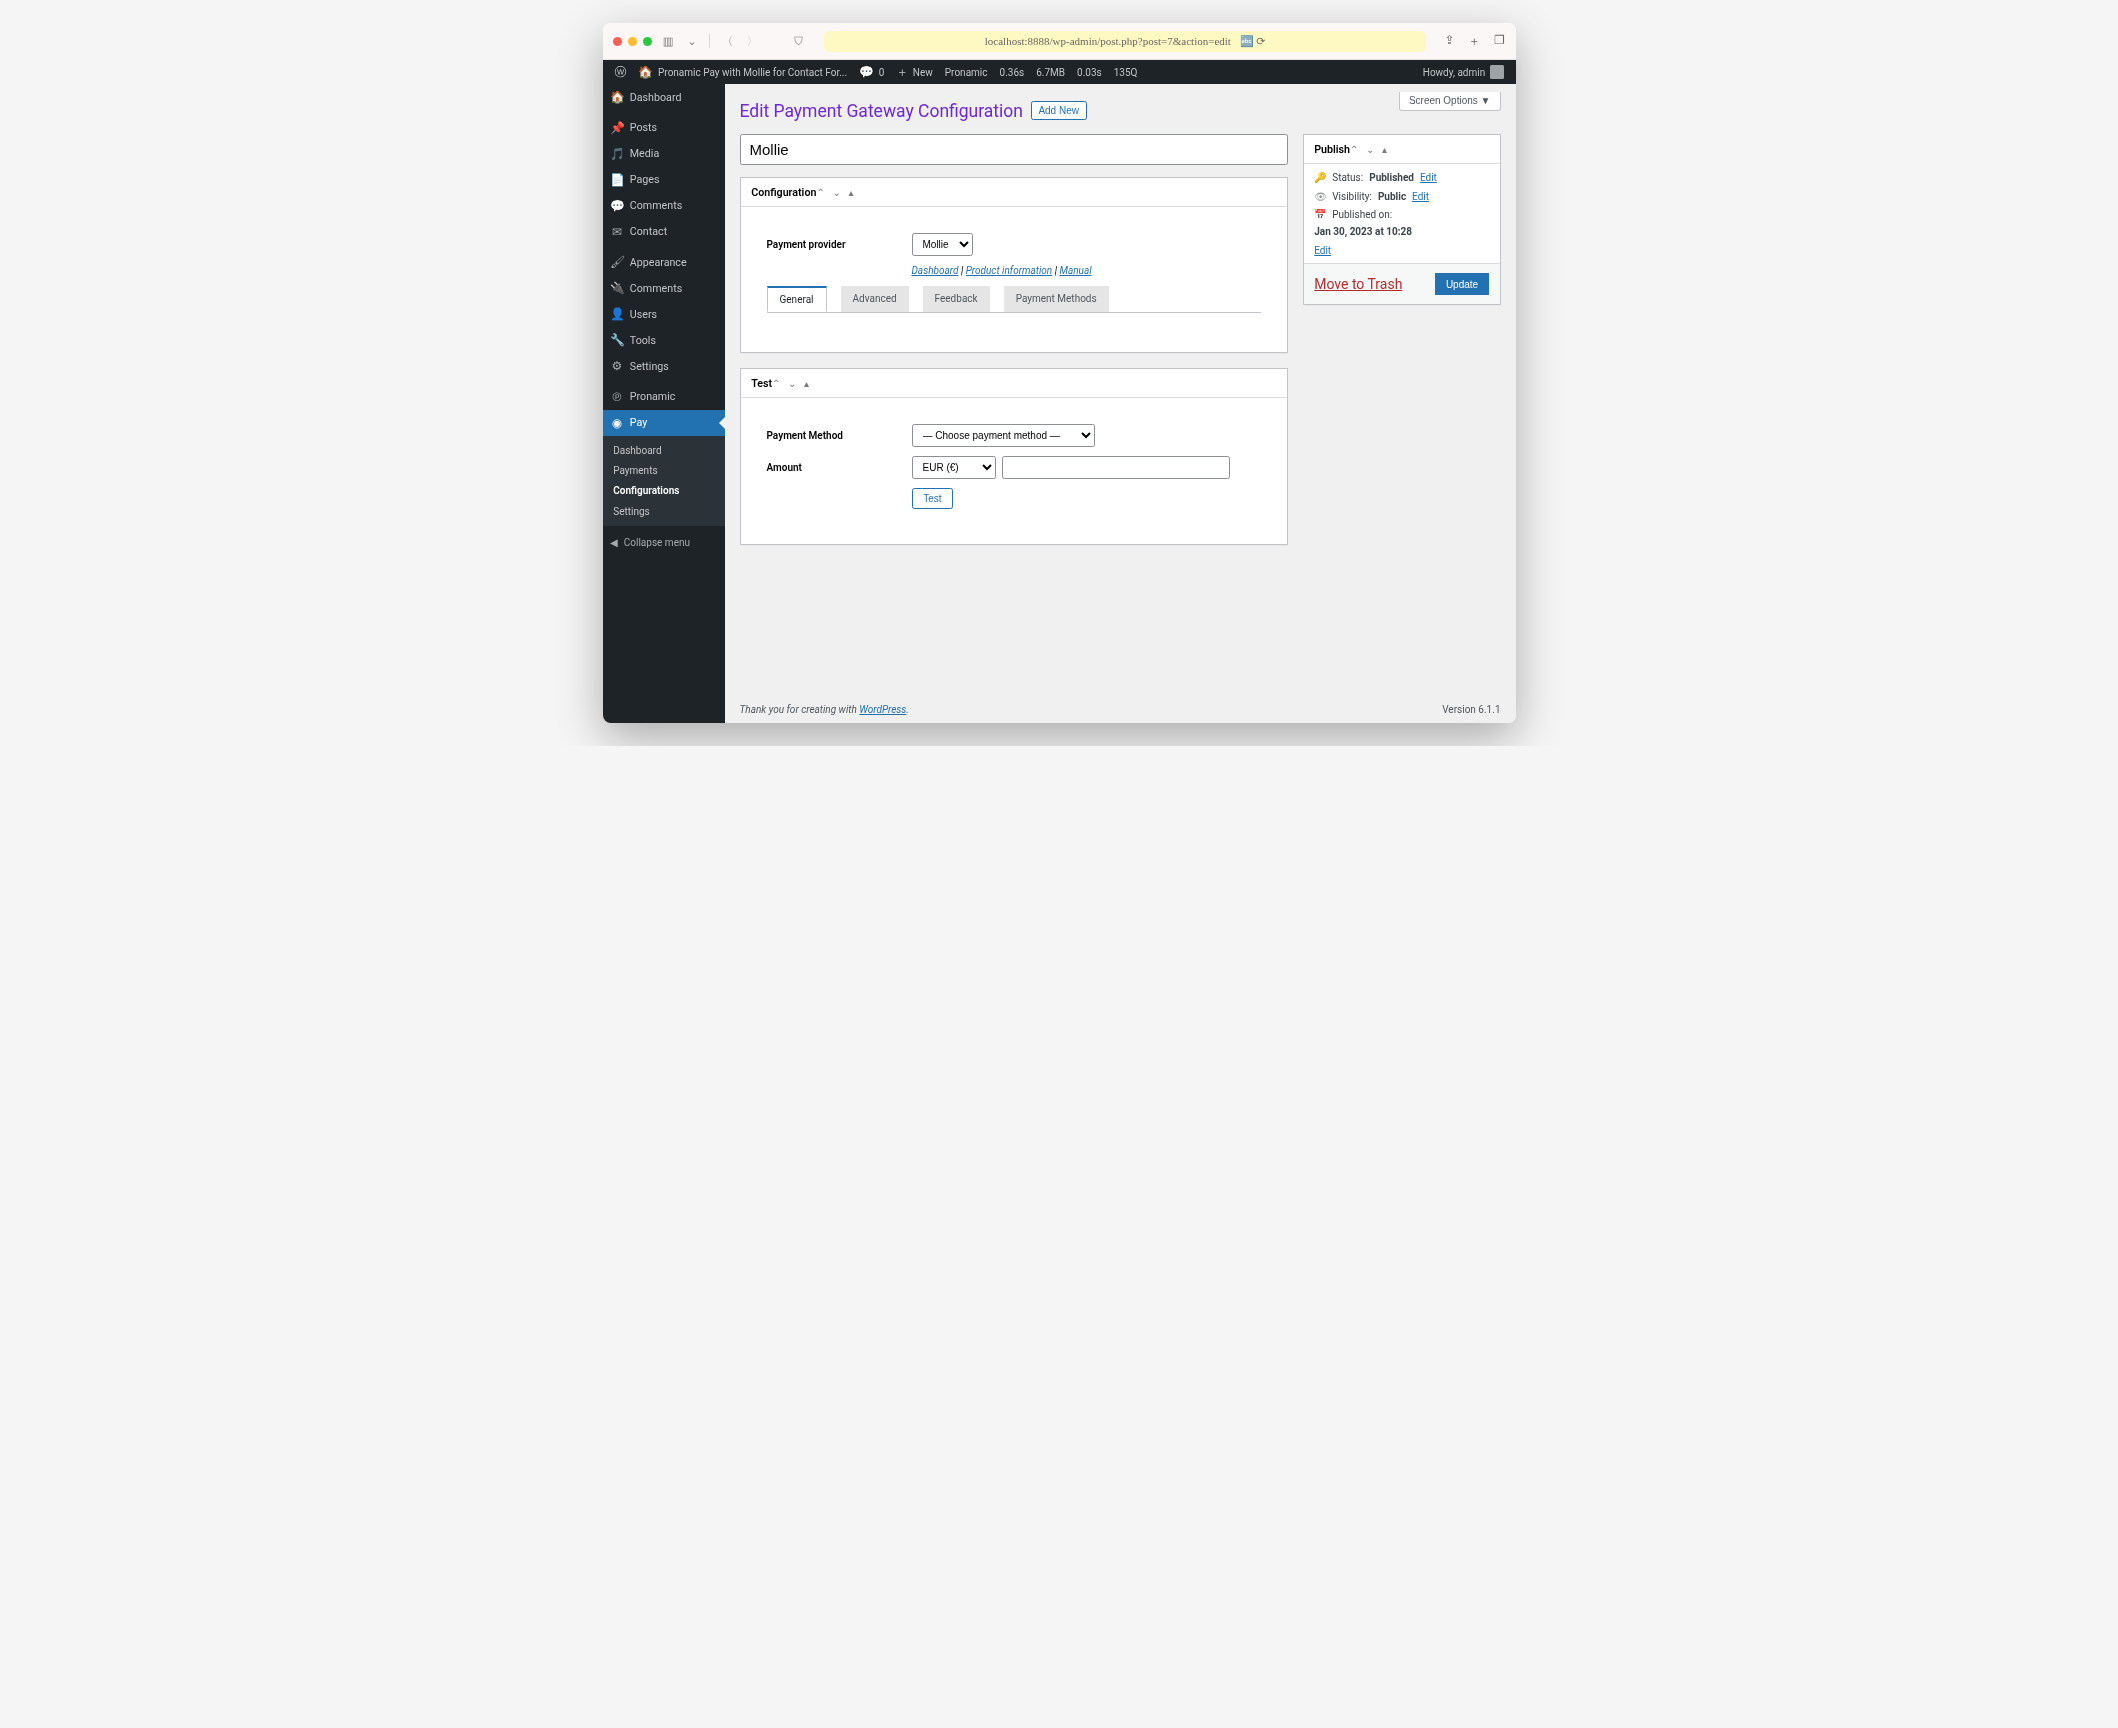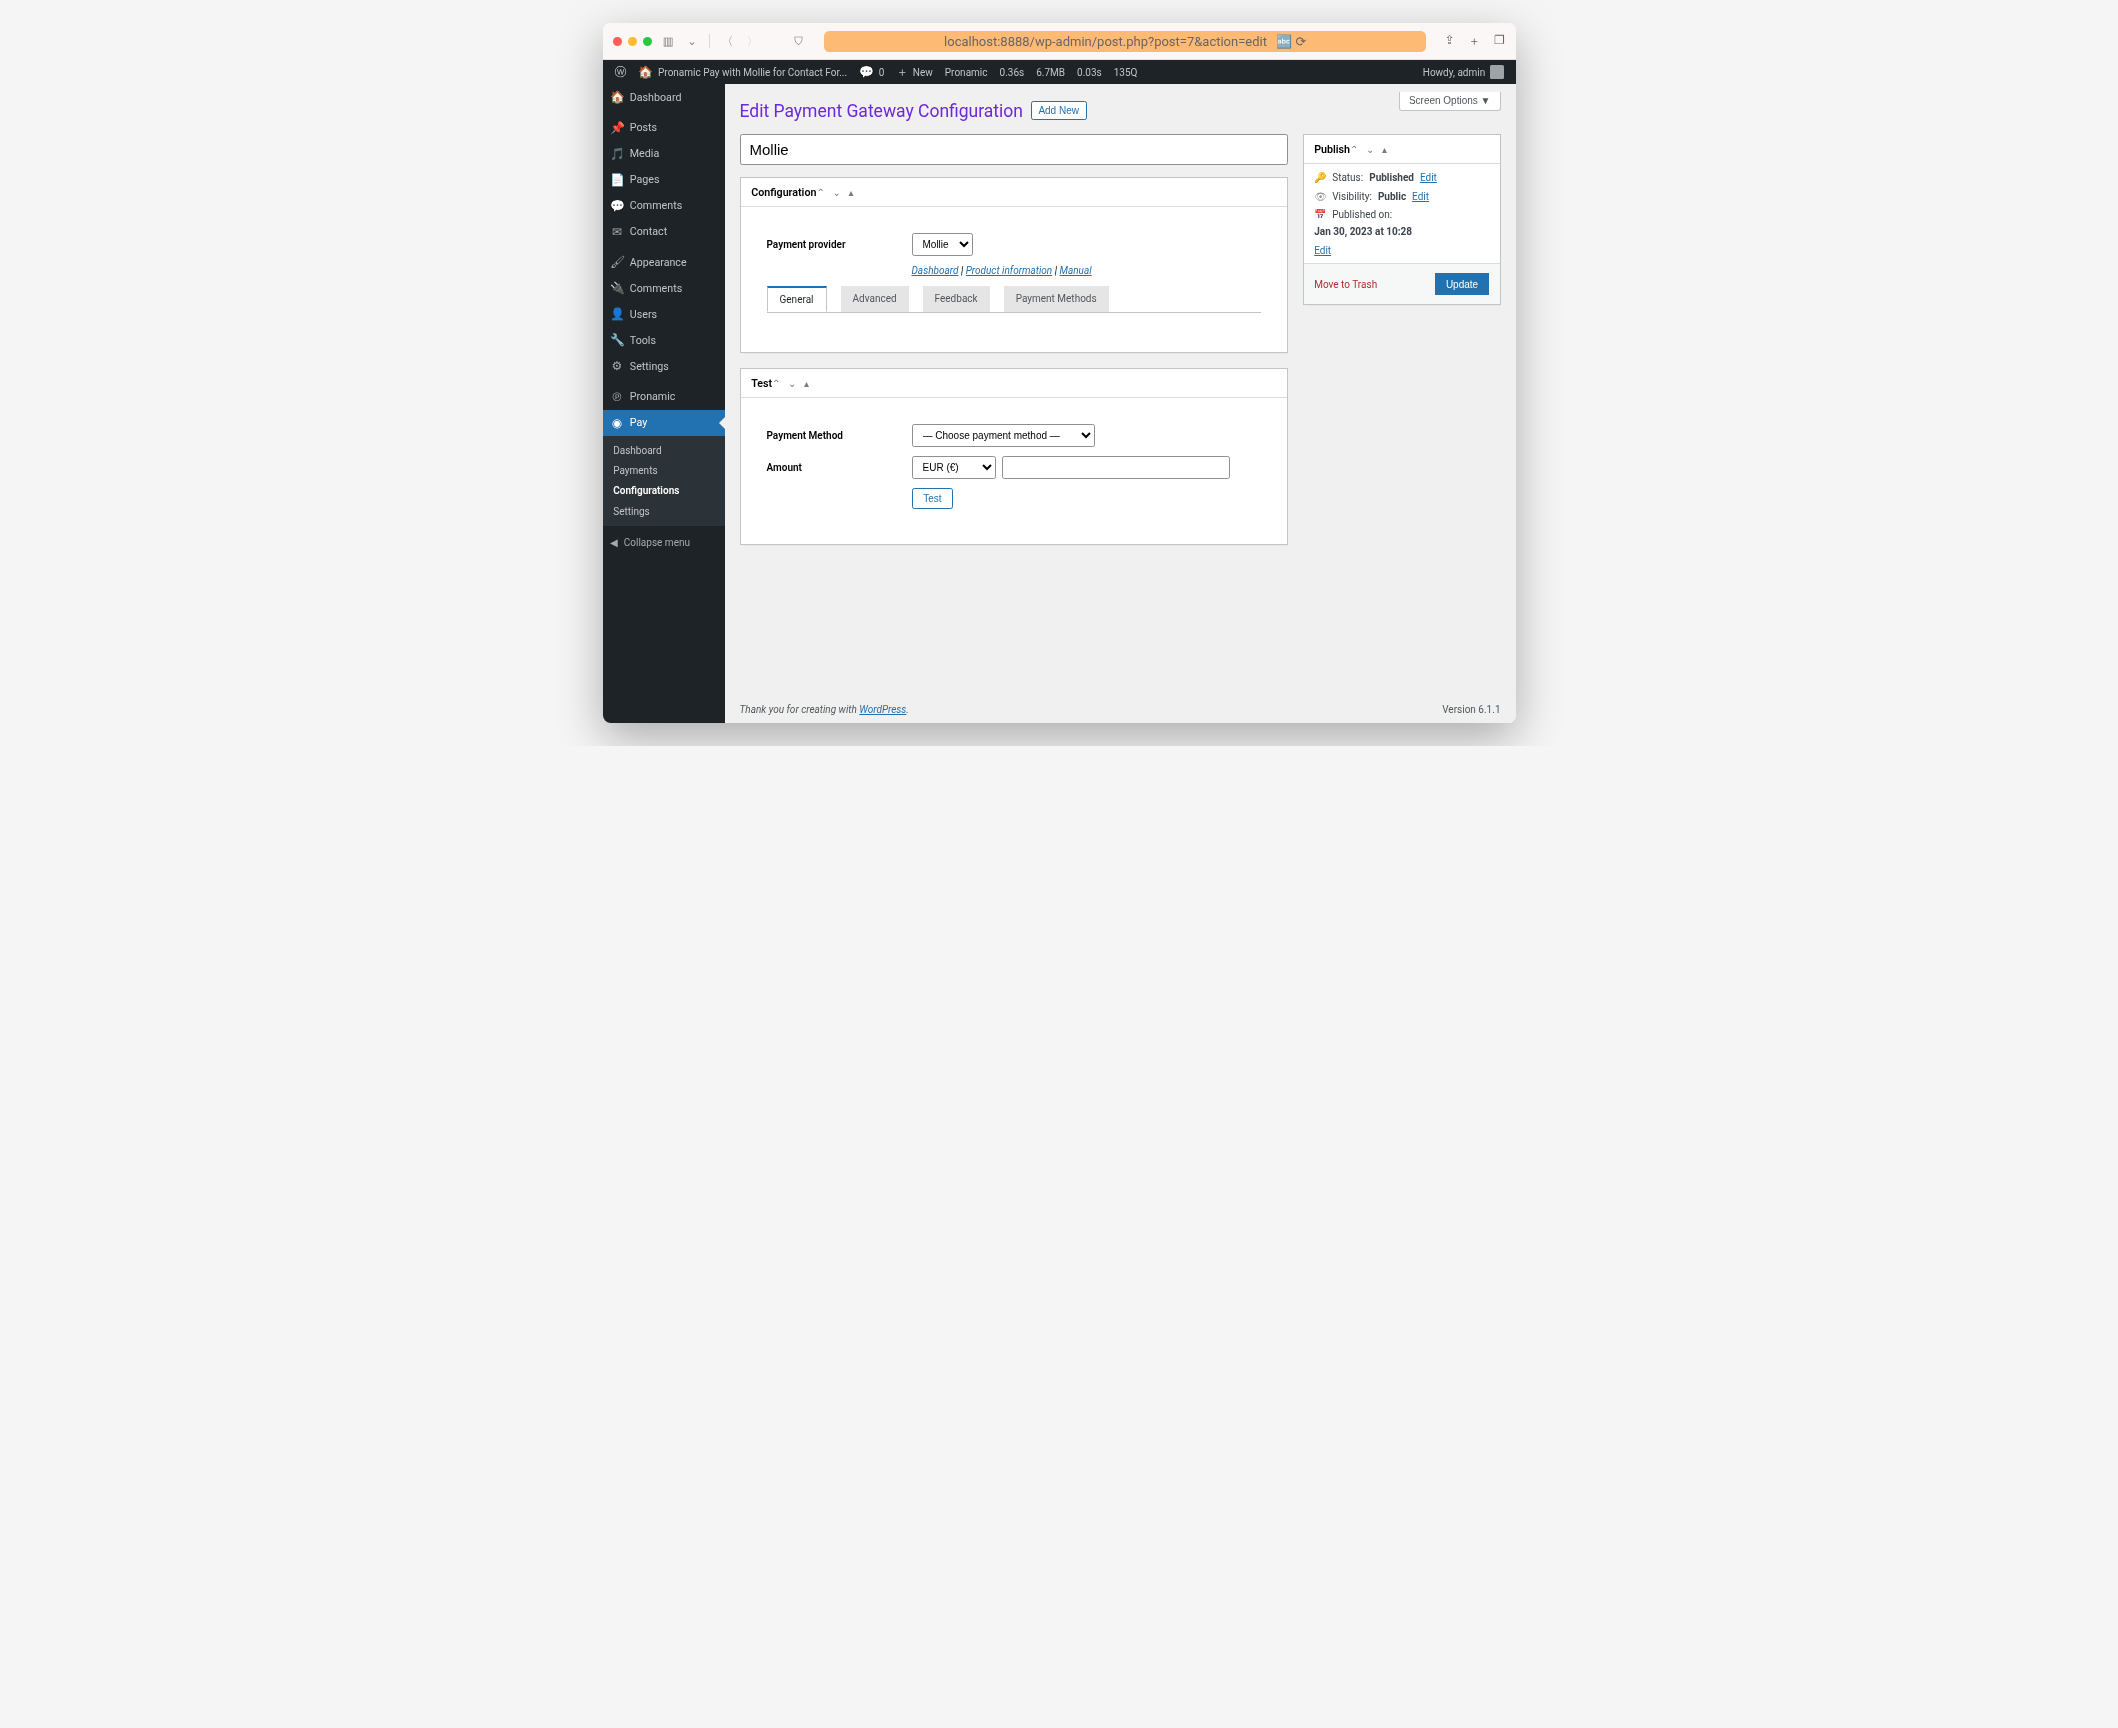--- a/index.html
+++ b/index.html
@@ -26,29 +26,30 @@
   gap: 7.6px;
   border-bottom: 0.8px solid #e5e0df;
 }
 .traffic-lights { display: flex; gap: 6px; }
 .tl { width: 9px; height: 9px; border-radius: 50%; }
 .tl.red { background: #ff5f57; } .tl.yellow { background: #febc2e; } .tl.green { background: #28c840; }
 .tb-btn { color: #807a78; font-size: 11.4px; padding: 0 3px; }
 .tb-divider { width: 0.8px; height: 13.7px; background: #dcd7d6; margin: 0 1.5px; }
 .urlbar {
   flex: 1;
-  background: #fdba74;
+  background: #fef9c3;
   border-radius: 5.3px;
   height: 21px;
   display: flex;
   align-items: center;
   justify-content: center;
   color: #6b6563;
-  font-size: 13px;
+  font-size: 11px;
   margin: 0 10.7px;
+  font-family: Liberation Serif, serif;
 }
 .tb-icons { display: flex; gap: 13.7px; color: #6b6563; font-size: 12px; }
 
 
 .adminbar {
   background: #1d2327;
   height: 24px;
   display: flex;
   align-items: center;
   color: #c3c4c7;
@@ -136,21 +137,21 @@
 .cur-select { width: 84px; }
 .amt-input { width: 228px; }
 .btn-test { border: 0.8px solid #2271b1; color: #2271b1; background: #fff; padding: 3.8px 10.7px; border-radius: 2.3px; font-size: 10px; }
 
 
 .pub-meta { padding: 7.6px 10.7px; font-size: 10px; color:#3c434a; }
 .pub-meta .row { display: flex; align-items: center; gap: 6px; margin-bottom: 7.6px; }
 .pub-meta .ic { color: #8c8f94; width: 12px; }
 .pub-meta a { color:#2271b1; text-decoration: underline; }
 .pub-actions { display:flex; justify-content: space-between; align-items: center; padding: 9px 10.7px; background:#f6f7f7; border-top:0.8px solid #dcdcde; }
-.trash { color:#b32d2e; font-size: 10px; }
+.trash { color:#b32d2e; text-decoration: underline; font-size: 14px; }
 .primary-btn { background:#2271b1; color:#fff; border:none; padding:5.3px 10.7px; border-radius:0; font-size:10px; }
 
 .footer { position:absolute; bottom:7.6px; left:15px; right:15px; display:flex; justify-content:space-between; color:#50575e; font-style: italic; font-size:10px; }
 .footer a { color:#2271b1; text-decoration:underline; }
 </style>
 </head>
 <body>
 
 <div class="window">
 

